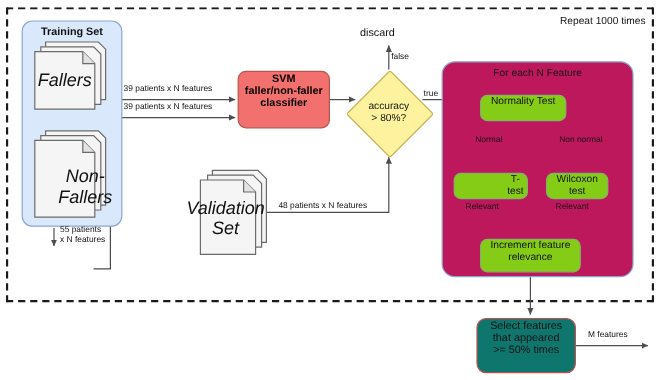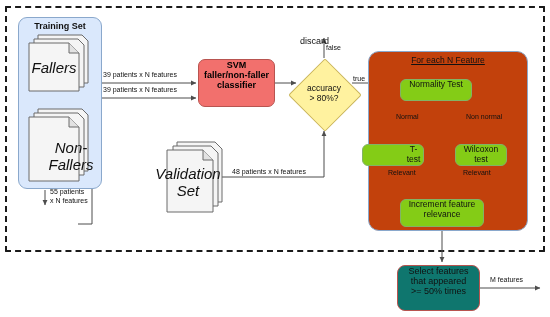--- a/index.html
+++ b/index.html
@@ -170,58 +170,58 @@
     color: #111;
     line-height: 1.15;
   }
 
   
   .feature-panel {
     left: 368px;
     top: 51px;
     width: 160px;
     height: 180px;
-    background: #c2410c;
+    background: #be185d;
     border: 1.1px solid #8AA8CC;
     border-radius: 11px;
     align-items: flex-start;
     justify-content: center;
     padding-top: 4px;
     font-size: 8.5px;
-    text-decoration: underline;
   }
   .green-box {
     background: #84cc16;
     border: 1.2px solid #82B366;
     border-radius: 6px;
     font-size: 8.5px;
     color: #111;
   }
   .n-normality { left: 400px; top: 79px;  width: 72px; height: 22px; }
-  .n-ttest     { left: 362px; top: 144px; width: 62px; height: 22px; padding-left: 41px; }
+  .n-ttest     { left: 378px; top: 144px; width: 62px; height: 22px; padding-left: 41px; }
   .n-wilcoxon  { left: 455px; top: 144px; width: 52px; height: 22px; }
   .n-increment { left: 400px; top: 199px; width: 84px; height: 28px; }
 
   
   .elabel {
     position: absolute;
     font-size: 7px;
     color: #111;
     background: transparent;
     white-space: pre;
     line-height: 1.2;
   }
   .elabel.big { font-size: 9px; }
 </style>
 </head>
 <body>
 
 <div id="canvas">
 
   <div class="repeat-frame"></div>
+  <div class="repeat-label">Repeat 1000 times</div>
 
   <svg class="layer">
     <defs>
       <marker id="arrow" markerWidth="7" markerHeight="7" refX="5.4" refY="2.6" orient="auto">
         <path d="M0,0 L5.6,2.6 L0,5.2 z" fill="#4D4D4D"></path>
       </marker>
     </defs>
     <g stroke="#4D4D4D" stroke-width="1" fill="none">
 
       <path d="M82,83 L196,83" marker-end="url(#arrow)"></path>
@@ -300,21 +300,21 @@
 faller/non-faller
 classifier</span>
   </div>
 
   <div class="node diamond-wrap">
     <div class="diamond-shape"></div>
     <div class="diamond-text" style="white-space:pre;">accuracy
 &gt; 80%?</div>
   </div>
 
-  <div class="elabel big" style="left:300px; top:36px;">discard</div>
+  <div class="elabel big" style="left:300px; top:22px;">discard</div>
 
   <div class="node feature-panel">
     <span>For each N Feature</span>
   </div>
 
   <div class="node green-box n-normality">
     <span>Normality Test</span>
   </div>
   <div class="node green-box n-ttest">
     <span>T-test</span>

